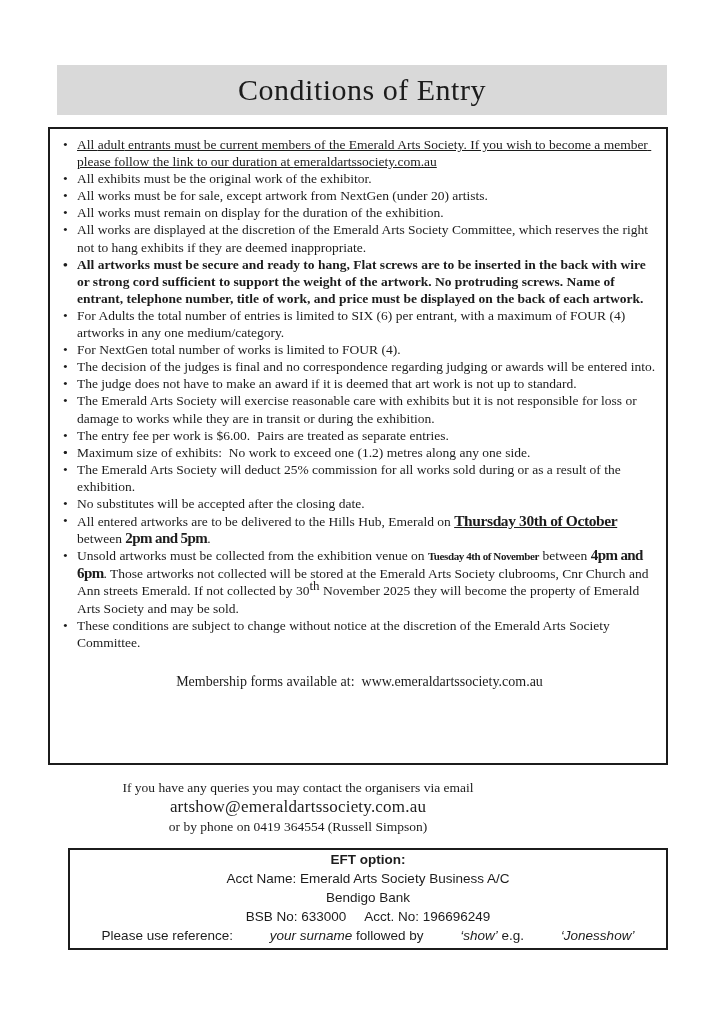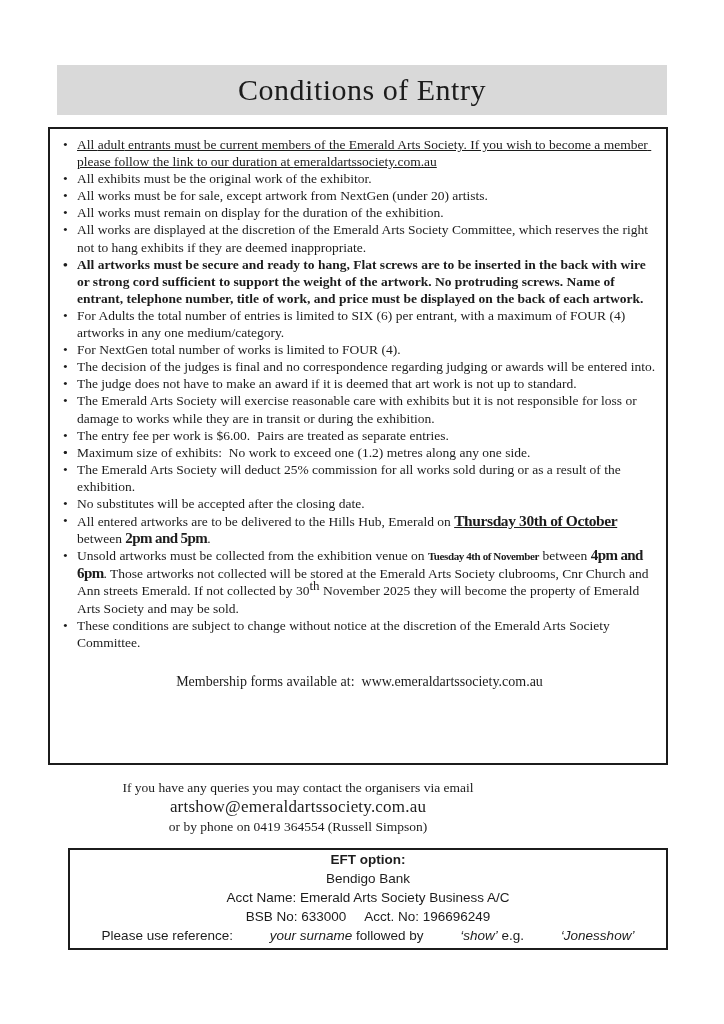--- a/index.html
+++ b/index.html
@@ -96,19 +96,19 @@
   </div>
 
   <div class="contact">
     <div class="intro">If you have any queries you may contact the organisers via email</div>
     <div class="email">artshow@emeraldartssociety.com.au</div>
     <div class="phone">or by phone on 0419 364554 (Russell Simpson)</div>
   </div>
 
   <div class="eft-box" style="border-color: rgb(28, 28, 28);">
     <div class="eft-title">EFT option:</div>
+    <div>Acct Name: Emerald Arts Society Business A/C</div>
     <div>Bendigo Bank</div>
-    <div>Acct Name: Emerald Arts Society Business A/C</div>
     <div class="numbers">BSB No: 633000     Acct. No: 196696249</div>
     <div class="reference" id="eft-ref"><span>Please use reference: </span><span class="r-i">your surname</span><span> followed by </span><span class="r-i">‘show’</span><span> e.g. </span><span class="r-i">‘Jonesshow’</span></div>
   </div>
 
 </div>
 
 </body></html>

